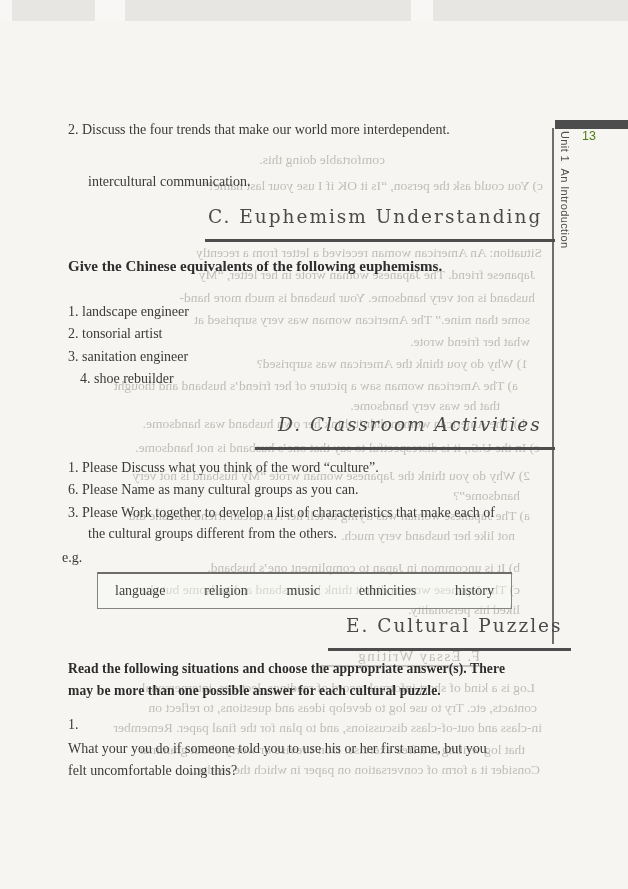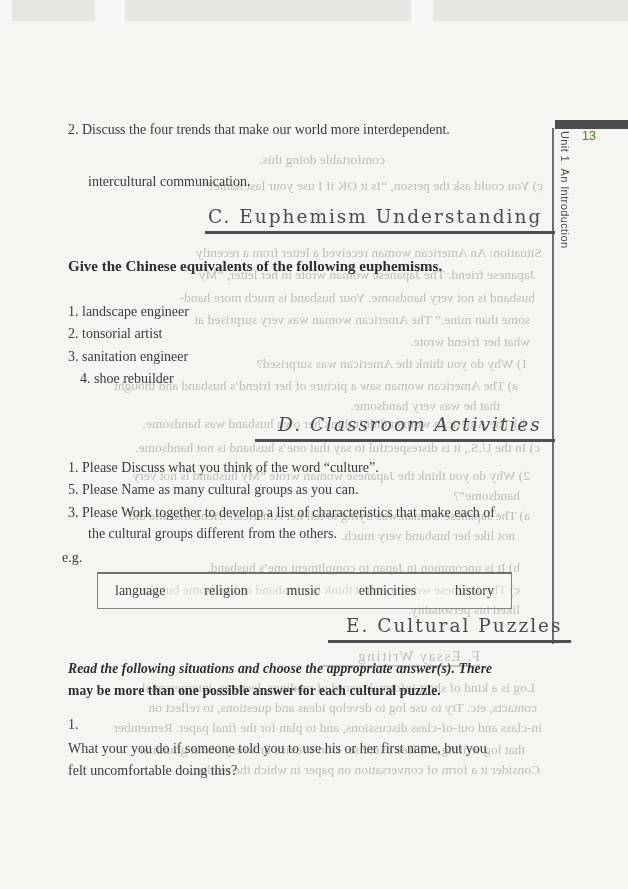--- a/index.html
+++ b/index.html
@@ -23,21 +23,21 @@
   .smallbold{font-weight:bold;color:#2d2d2d;font-size:13.6px;letter-spacing:0.1px;}
 
   .section-header{
     position:absolute;
     border-bottom:3px solid #4d4d4d;
     font-family:"DejaVu Serif",serif;
     font-size:18.5px;
     letter-spacing:2px;
     color:#4a4a4a;
     white-space:nowrap;
-    padding-bottom:4px;
+    padding-bottom:12px;
   }
 
   .margin-rule{position:absolute;left:552px;top:128px;width:2px;height:516px;background:#6f6f6f;}
   .top-bar{position:absolute;left:555px;top:120px;width:73px;height:9px;background:#4d4d4d;}
   .page-number{position:absolute;left:582px;top:129px;font-family:"Liberation Sans",sans-serif;font-size:12.5px;color:#4d7c0f;}
   .sidebar-label{
     position:absolute;left:571px;top:131px;
     font-family:"Liberation Sans",sans-serif;
     font-size:11px;color:#4e4e4e;letter-spacing:0.4px;
     transform:rotate(90deg);transform-origin:left top;
@@ -114,33 +114,33 @@
 
   <div class="section-header" style="left:205px;top:206px;width:350px;box-sizing:border-box;padding-left:3px;">C. Euphemism Understanding</div>
   <div class="line bold" style="left:68px;top:258px;font-size:15px;">Give the Chinese equivalents of the following euphemisms.</div>
   <div class="line" style="left:68px;top:303px;">1. landscape engineer</div>
   <div class="line" style="left:68px;top:325px;">2. tonsorial artist</div>
   <div class="line" style="left:68px;top:348px;">3. sanitation engineer</div>
   <div class="line" style="left:80px;top:370px;">4. shoe rebuilder</div>
 
   <div class="section-header" style="left:255px;top:414px;width:300px;box-sizing:border-box;padding-left:23px;font-style:italic;">D. Classroom Activities</div>
   <div class="line" style="left:68px;top:459px;">1. Please Discuss what you think of the word “culture”.</div>
-  <div class="line" style="left:68px;top:481px;">5. Please Name as many cultural groups as you can.</div>
+  <div class="line" style="left:68px;top:481px;">6. Please Name as many cultural groups as you can.</div>
   <div class="line" style="left:68px;top:504px;">3. Please Work together to develop a list of characteristics that make each of</div>
   <div class="line" style="left:88px;top:525px;">the cultural groups different from the others.</div>
   <div class="line" style="left:62px;top:549px;">e.g.</div>
 
   <div class="eg-table">
     <span class="cell">language</span>
     <span class="cell">religion</span>
     <span class="cell">music</span>
     <span class="cell">ethnicities</span>
     <span class="cell">history</span>
   </div>
 
   <div class="section-header" style="left:328px;top:615px;width:243px;box-sizing:border-box;padding-left:18px;">E. Cultural Puzzles</div>
-  <div class="line smallbold" style="left:68px;top:660px;font-style:italic;">Read the following situations and choose the appropriate answer(s). There</div>
+  <div class="line smallbold" style="left:68px;top:660px;">Read the following situations and choose the appropriate answer(s). There</div>
   <div class="line smallbold" style="left:68px;top:682px;">may be more than one possible answer for each cultural puzzle.</div>
   <div class="line" style="left:68px;top:716px;">1.</div>
   <div class="line" style="left:68px;top:740px;">What your you do if someone told you to use his or her first name, but you</div>
   <div class="line" style="left:68px;top:762px;">felt uncomfortable doing this?</div>
 
 </div>
 
 </body></html>

